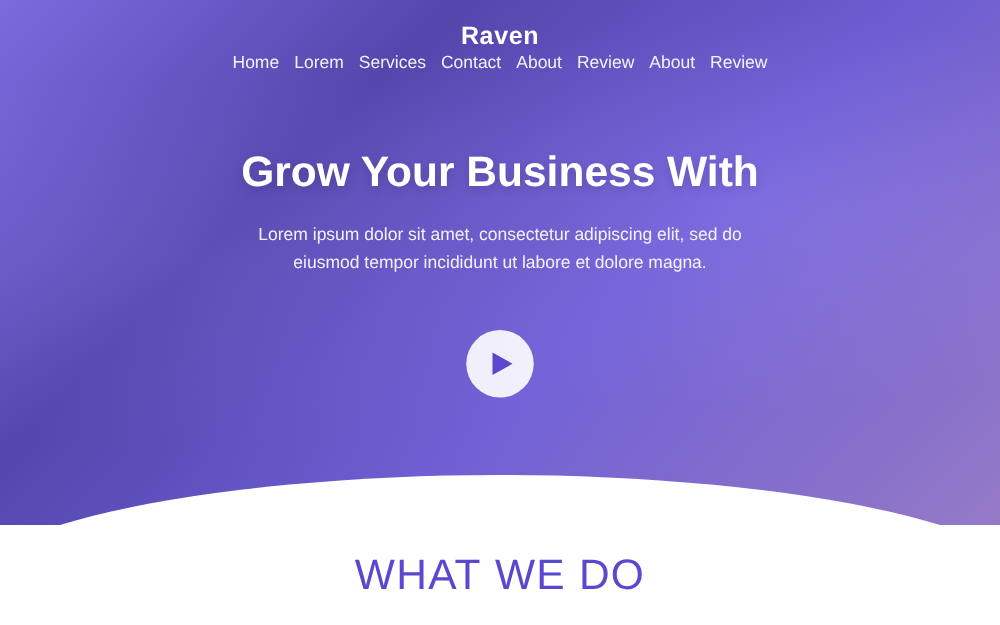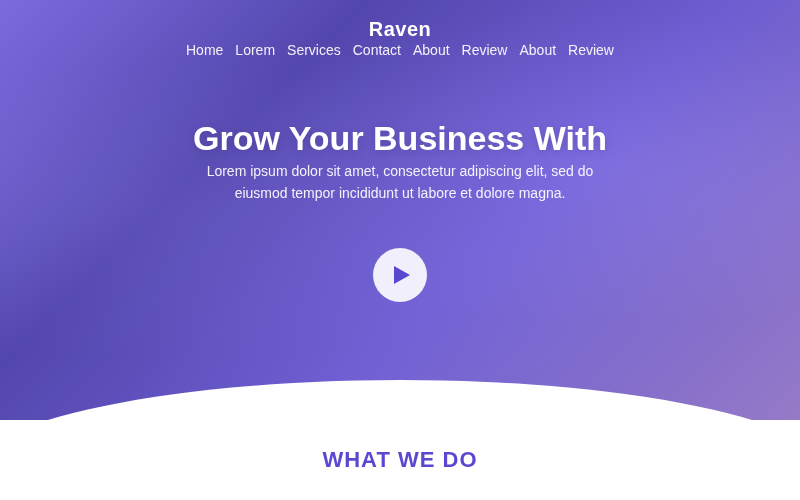--- a/index.html
+++ b/index.html
@@ -85,21 +85,21 @@
       z-index: 5;
       text-align: center;
       padding: 40px 20px 0;
     }
 
     .hero-title {
       color: #fff;
       font-size: 34px;
       font-weight: 800;
       line-height: 1.25;
-      margin-bottom: 0;
+      margin-bottom: 16px;
       text-shadow: 0 2px 8px rgba(0,0,0,0.15);
     }
 
     .hero-subtitle {
       color: rgba(255,255,255,0.92);
       font-size: 14px;
       line-height: 1.6;
       max-width: 400px;
       margin: 0 auto 44px;
     }
@@ -134,22 +134,22 @@
       width: 800px;
       height: 80px;
       background: #fff;
       display: flex;
       align-items: center;
       justify-content: center;
       z-index: 2;
     }
 
     .what-title {
-      font-size: 22px;
-      font-weight: 700;
+      font-size: 34px;
+      font-weight: 400;
       color: #1a1a2e;
       letter-spacing: 1px;
       text-transform: uppercase;
     }
 
     .what-title span {
       color: #5a48d0;
     }
   </style>
 </head>

